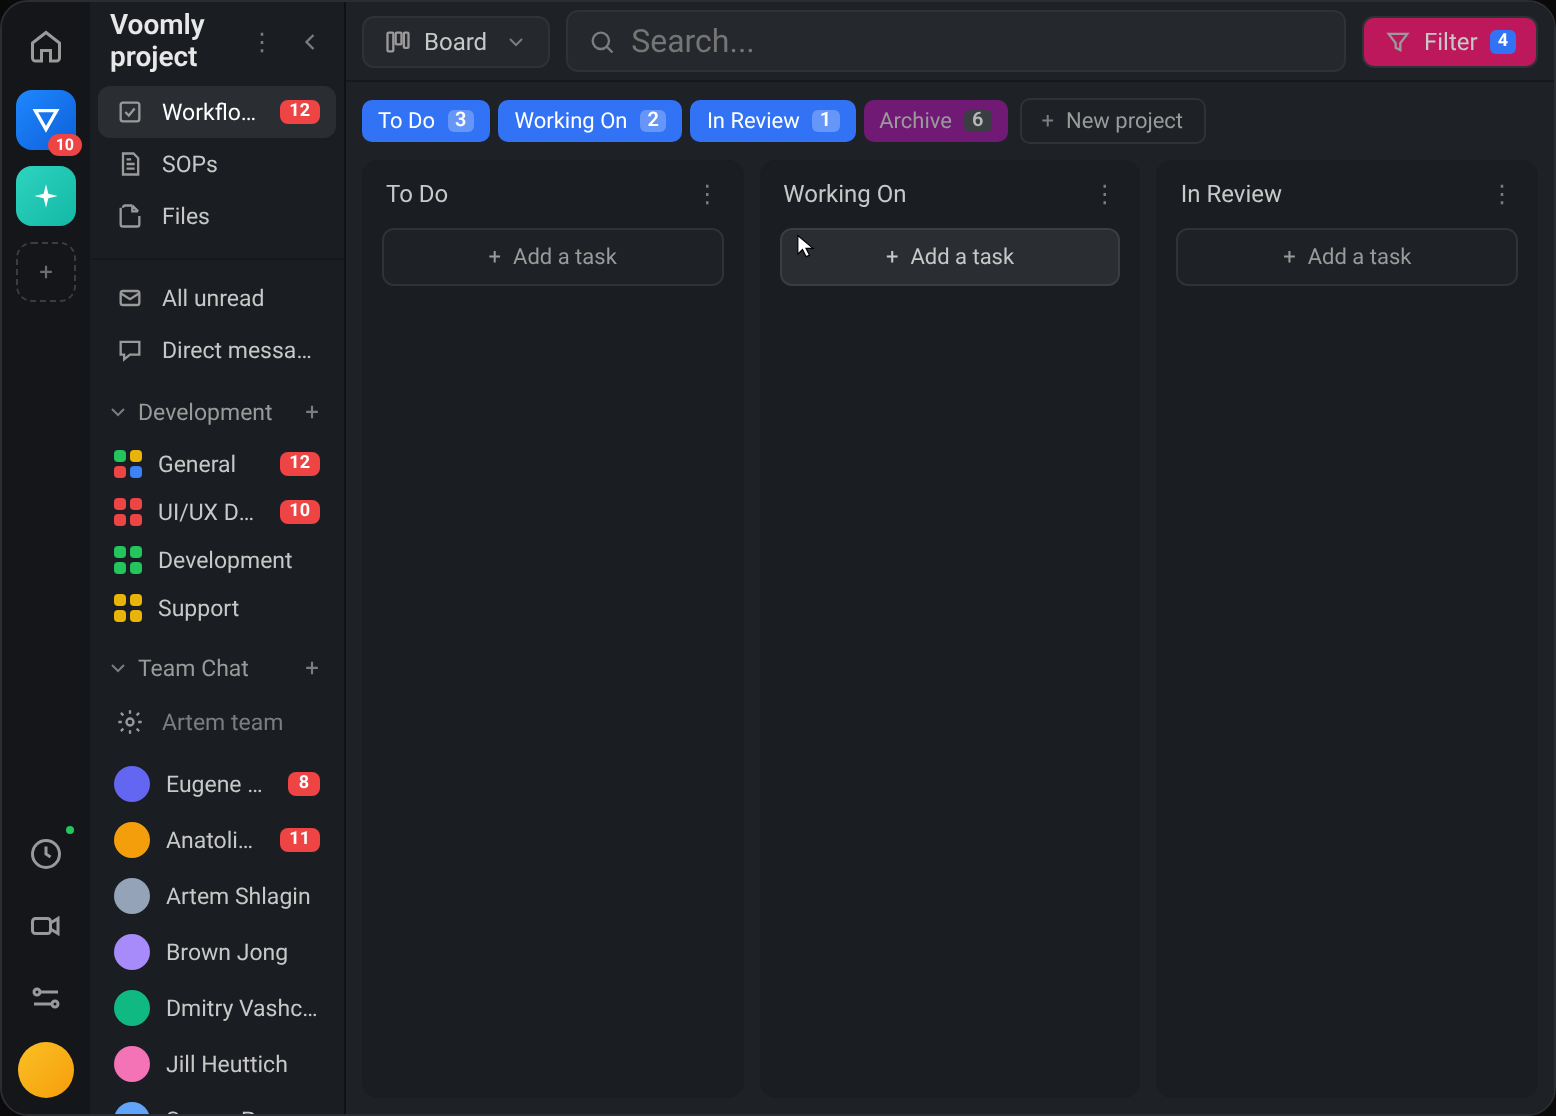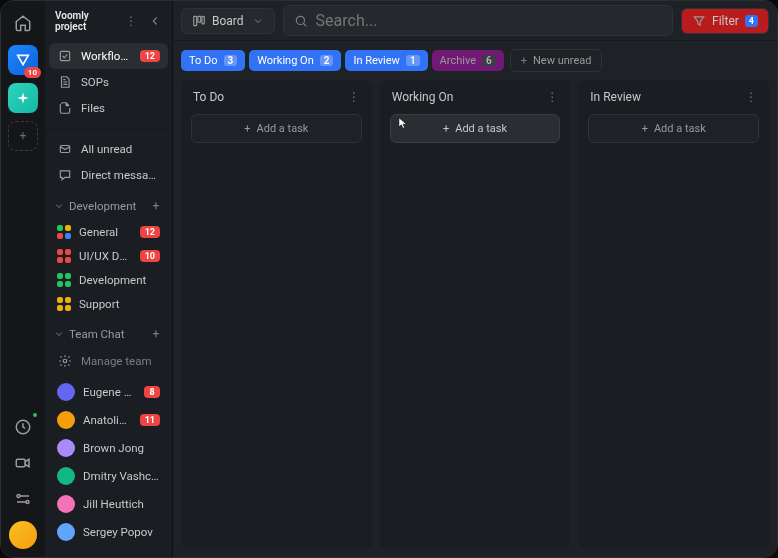--- a/index.html
+++ b/index.html
@@ -11,21 +11,21 @@
 .rail-icon svg{width:18px;height:18px;stroke:#9a9a9a;fill:none;stroke-width:2}
 .rail-app{width:30px;height:30px;border-radius:8px;display:flex;align-items:center;justify-content:center;font-weight:700;font-size:14px}
 .rail-app.blue{background:linear-gradient(135deg,#1e88ff,#0e5fd8);color:#fff;position:relative}
 .rail-app.teal{background:linear-gradient(135deg,#2dd4bf,#14b8a6);color:#fff}
 .badge-dot{position:absolute;bottom:-3px;right:-3px;background:#ef4444;color:#fff;font-size:8px;font-weight:700;border-radius:6px;padding:1px 4px}
 .rail-add{width:30px;height:30px;border:1px dashed #3a3d41;border-radius:8px;display:flex;align-items:center;justify-content:center;color:#6a6d71;cursor:pointer}
 .avatar{width:28px;height:28px;border-radius:50%;background:linear-gradient(135deg,#fbbf24,#f59e0b)}
 .notif-dot{position:absolute;top:-2px;right:-2px;width:8px;height:8px;background:#22c55e;border-radius:50%;border:2px solid #141619}
 .sidebar{width:128px;background:#1a1d21;display:flex;flex-direction:column;border-right:1px solid #0f1114}
 .sb-header{display:flex;align-items:center;justify-content:space-between;padding:8px 8px 8px 10px;height:40px}
-.sb-title{font-weight:600;font-size:10px;color:#e8e8e8}
+.sb-title{font-weight:600;font-size:14px;color:#e8e8e8}
 .sb-header-icons{display:flex;gap:6px;align-items:center}
 .sb-hicon{width:18px;height:18px;display:flex;align-items:center;justify-content:center;cursor:pointer;color:#7a7d81}
 .sb-section{padding:2px 4px}
 .sb-item{display:flex;align-items:center;gap:8px;padding:5px 8px;border-radius:6px;cursor:pointer;position:relative}
 .sb-item.active{background:#2a2d31}
 .sb-icon{width:16px;height:16px;display:flex;align-items:center;justify-content:center}
 .sb-icon svg{width:14px;height:14px;stroke:#9a9a9a;fill:none;stroke-width:2}
 .sb-label{flex:1;font-size:11.5px;color:#c8c8c8;white-space:nowrap;overflow:hidden;text-overflow:ellipsis}
 .sb-item.active .sb-label{color:#fff}
 .sb-badge{background:#ef4444;color:#fff;font-size:9px;font-weight:700;border-radius:4px;padding:1px 5px;min-width:16px;text-align:center}
@@ -36,21 +36,21 @@
 .sb-plus{width:16px;height:16px;color:#7a7d81;cursor:pointer;display:flex;align-items:center;justify-content:center}
 .dept-icon{width:14px;height:14px;display:grid;grid-template-columns:1fr 1fr;gap:2px}
 .dept-icon span{border-radius:2px}
 .team-avatar{width:18px;height:18px;border-radius:50%;flex-shrink:0}
 .sb-item.dim .sb-label{color:#7a7d81}
 .main{flex:1;display:flex;flex-direction:column;background:#1e2125}
 .topbar{display:flex;align-items:center;gap:8px;padding:18px 8px;height:40px;border-bottom:1px solid #16181b}
 .view-select{display:flex;align-items:center;gap:8px;background:#25282c;border:1px solid #2f3236;border-radius:6px;padding:5px 10px;cursor:pointer;font-size:12px;color:#c8c8c8;min-width:76px;justify-content:space-between}
 .search{flex:1;display:flex;align-items:center;gap:8px;background:#25282c;border:1px solid #2f3236;border-radius:6px;padding:5px 10px}
 .search input{background:transparent;border:none;outline:none;color:#c8c8c8;font-size:16px;flex:1}
-.filter-btn{display:flex;align-items:center;gap:6px;background:#b91c1c;border:1px solid #2f3236;border-radius:6px;padding:5px 10px;cursor:pointer;font-size:12px;color:#c8c8c8}
+.filter-btn{display:flex;align-items:center;gap:6px;background:#be185d;border:1px solid #2f3236;border-radius:6px;padding:5px 10px;cursor:pointer;font-size:12px;color:#c8c8c8}
 .filter-count{background:#3273f6;color:#fff;font-size:9px;font-weight:700;border-radius:3px;padding:1px 4px}
 .pillbar{display:flex;align-items:center;gap:6px;padding:8px}
 .pill{display:flex;align-items:center;gap:6px;border-radius:5px;padding:4px 8px;font-size:11px;cursor:pointer}
 .pill.blue{background:#3273f6;color:#fff}
 .pill.gray{background:#701a75;color:#9a9a9a}
 .pill-count{background:rgba(255,255,255,.25);border-radius:3px;padding:0 4px;font-size:10px;font-weight:600}
 .pill.gray .pill-count{background:#3a3d41;color:#b8b8b8}
 .newcol{display:flex;align-items:center;gap:6px;border:1px solid #2f3236;border-radius:5px;padding:4px 10px;font-size:11px;color:#9a9a9a;cursor:pointer}
 .board{flex:1;display:flex;gap:8px;padding:0 8px 8px 8px;overflow:hidden}
 .col{flex:1;background:#1a1d21;border-radius:8px;display:flex;flex-direction:column;min-width:0}
@@ -236,33 +236,37 @@
       <div class="sb-plus">+</div>
     </div>
     <div class="sb-section">
       <div class="sb-item dim">
         <div class="sb-icon">
           <svg viewBox="0 0 24 24">
               <circle cx="12" cy="12" r="3"></circle>
               <path d="M12 2v3M12 19v3M4.2 4.2l2.1 2.1M17.7 17.7l2.1 2.1M2 12h3M19 12h3M4.2 19.8l2.1-2.1M17.7 6.3l2.1-2.1"></path>
             </svg>
         </div>
-        <span class="sb-label">Manage team</span>
+        <span class="sb-label">Artem team</span>
       </div>
     </div>
     <div class="sb-section" id="team-section">
         <div class="sb-item">
           <div class="team-avatar" style="background:#6366f1"></div>
           <span class="sb-label">Eugene Dobrik</span>
           <span class="sb-badge">8</span>
         </div>
         <div class="sb-item">
           <div class="team-avatar" style="background:#f59e0b"></div>
           <span class="sb-label">Anatoliy Emleninov</span>
           <span class="sb-badge">11</span>
+        </div>
+        <div class="sb-item">
+          <div class="team-avatar" style="background:#94a3b8"></div>
+          <span class="sb-label">Artem Shlagin</span>
         </div>
         <div class="sb-item">
           <div class="team-avatar" style="background:#a78bfa"></div>
           <span class="sb-label">Brown Jong</span>
         </div>
         <div class="sb-item">
           <div class="team-avatar" style="background:#10b981"></div>
           <span class="sb-label">Dmitry Vashchilov</span>
         </div>
         <div class="sb-item">
@@ -321,21 +325,21 @@
             <span>In Review</span>
             <span class="pill-count">1</span>
           </div>
           <div class="pill gray">
             <span>Archive</span>
             <span class="pill-count">6</span>
           </div>
         </div>
       <div class="newcol">
         <span style="color:#7a7d81">+</span>
-        <span>New unread</span>
+        <span>New project</span>
       </div>
     </div>
 
     <div class="board" id="board">
         <div class="col">
           <div class="col-header">
             <span class="col-title">To Do</span>
             <span class="col-menu">⋮</span>
           </div>
           <div class="add-task">

